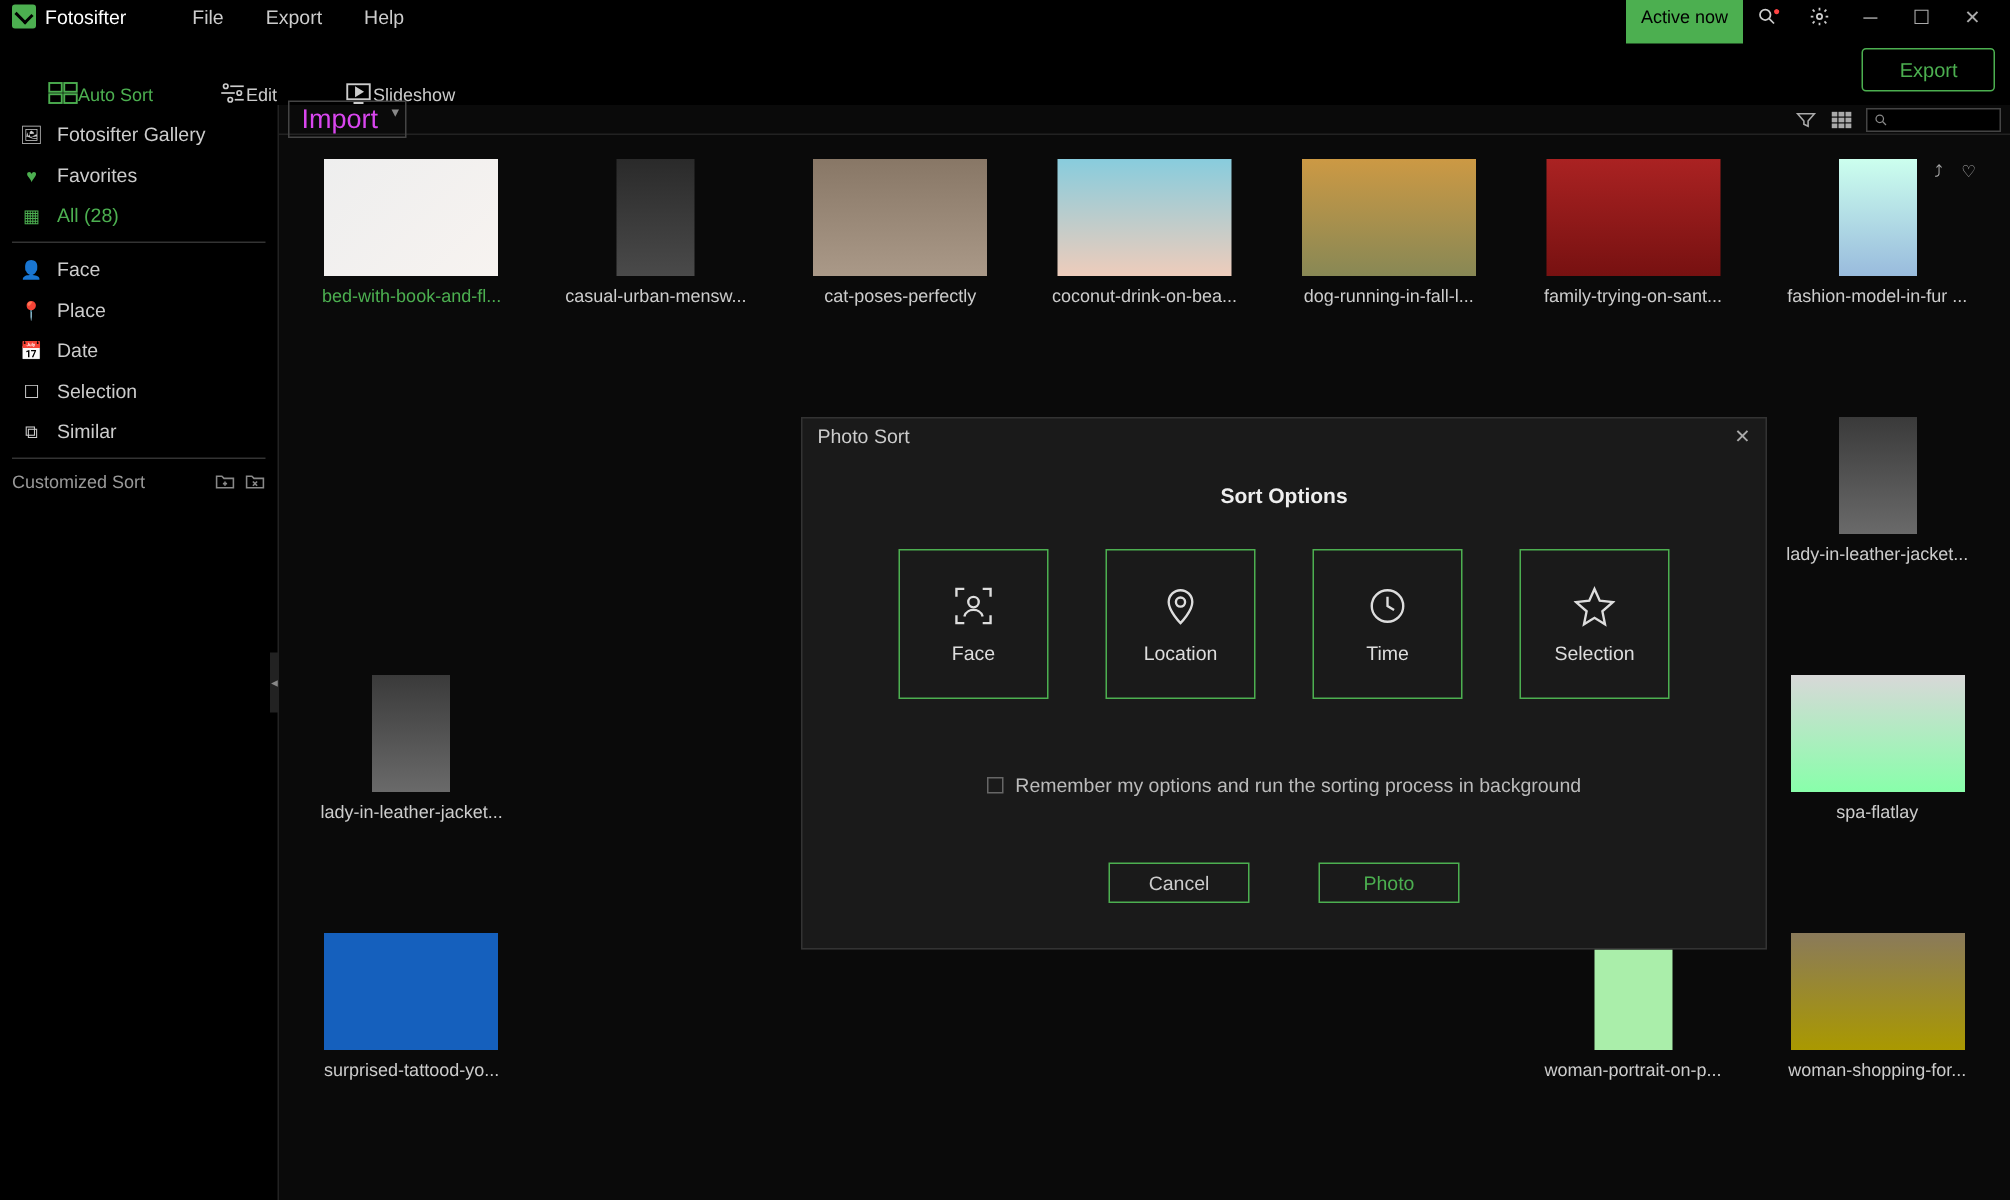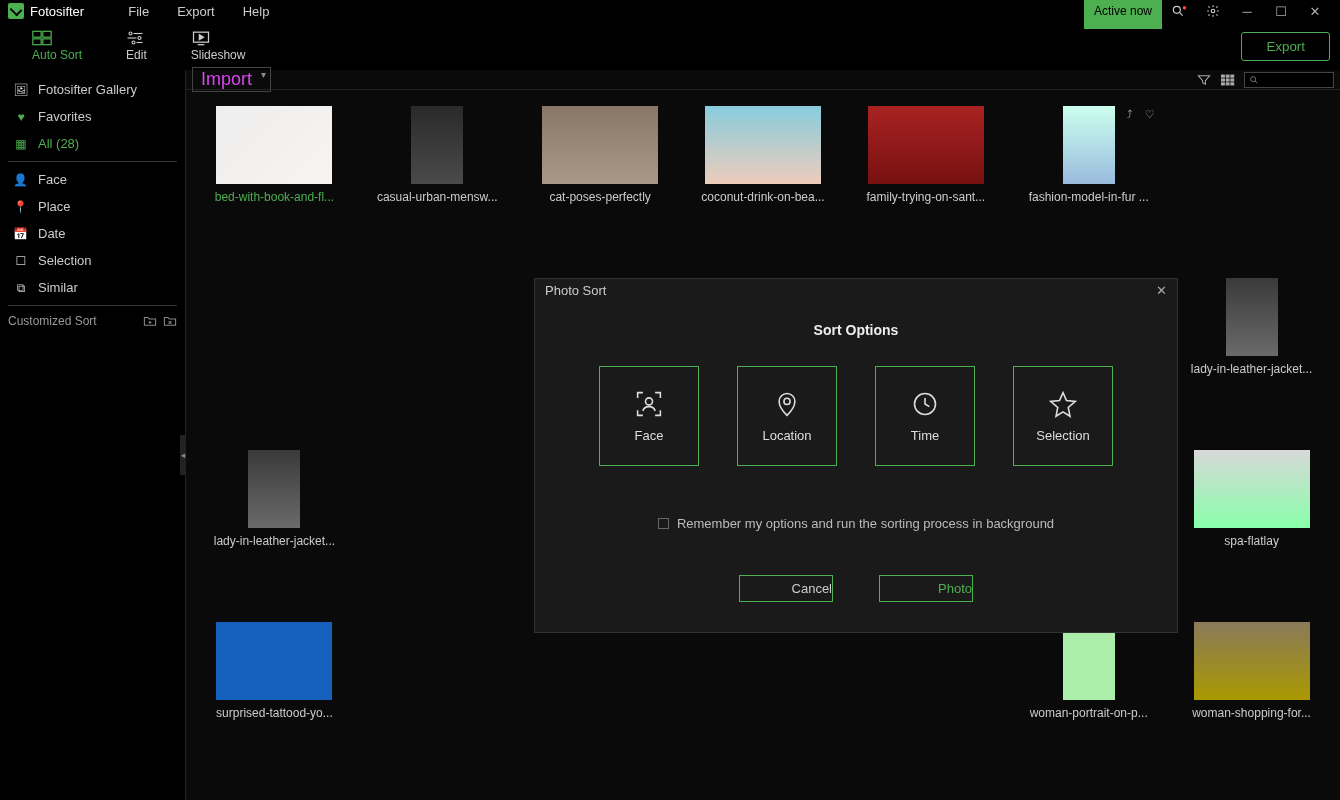--- a/index.html
+++ b/index.html
@@ -12,21 +12,21 @@
 .logo-icon::after { content: ""; position: absolute; top: 3px; left: 3px; width: 8px; height: 6px; border: 2px solid #000; border-top: none; border-left: none; transform: rotate(45deg); }
 .logo-text { color: #fff; font-weight: 400; font-size: 13px; }
 .menubar { display: flex; margin-left: 30px; }
 .menu-item { padding: 0 14px; color: #ccc; cursor: pointer; }
 .titlebar-right { margin-left: auto; display: flex; align-items: center; }
 .active-badge { background: #4caf50; color: #000; padding: 2px 10px; font-size: 12px; height: 35px; display: flex; align-items: center; }
 .titlebar-btn { width: 34px; height: 22px; display: flex; align-items: center; justify-content: center; color: #aaa; cursor: pointer; }
 
 
 .toolbar { height: 48px; background: #000; display: flex; align-items: center; padding: 0 10px; }
-.tool-tab { display: flex; flex-direction: column; align-items: flex-start; justify-content: center; padding: 0 22px; color: #ccc; cursor: pointer; height: 48px; }
+.tool-tab { display: flex; flex-direction: row; align-items: flex-end; justify-content: center; padding: 0 22px; color: #ccc; cursor: pointer; height: 48px; }
 .tool-tab.active { color: #4caf50; }
 .tool-tab-icon { font-size: 16px; }
 .tool-tab-label { font-size: 12px; margin-top: 2px; }
 .export-btn { margin-left: auto; border: 1px solid #4caf50; color: #4caf50; padding: 6px 24px; border-radius: 3px; cursor: pointer; background: transparent; }
 
 
 .main { display: flex; height: 730px; }
 .sidebar { width: 186px; background: #000; padding: 6px 8px; border-right: 1px solid #222; }
 .side-item { display: flex; align-items: center; padding: 6px 4px; color: #ccc; cursor: pointer; }
 .side-item.selected { color: #4caf50; }
@@ -80,21 +80,21 @@
 .modal-close { margin-left: auto; cursor: pointer; color: #aaa; }
 .modal-body { padding: 20px 30px 30px; }
 .sort-heading { text-align: center; font-size: 14px; color: #eee; font-weight: 600; margin-bottom: 28px; }
 .sort-options { display: flex; justify-content: center; gap: 38px; }
 .sort-opt { width: 100px; height: 100px; border: 1px solid #4caf50; display: flex; flex-direction: column; align-items: center; justify-content: center; cursor: pointer; }
 .sort-opt-icon { color: #ddd; margin-bottom: 10px; }
 .sort-opt-label { color: #ddd; font-size: 13px; }
 .remember-row { display: flex; align-items: center; justify-content: center; margin-top: 50px; font-size: 13px; color: #bbb; }
 .remember-row .cb { width: 11px; height: 11px; border: 1px solid #666; margin-right: 8px; cursor: pointer; }
 .modal-buttons { display: flex; justify-content: center; gap: 46px; margin-top: 44px; }
-.mbtn { width: 94px; padding: 5px 0; border: 1px solid #4caf50; color: #ccc; text-align: right; cursor: pointer; background: transparent; font-size: 13px; }
+.mbtn { width: 94px; padding: 5px 0; border: 1px solid #4caf50; color: #ccc; text-align: center; cursor: pointer; background: transparent; font-size: 13px; }
 .mbtn.primary { color: #4caf50; }
 
 svg { display: block; }
 </style>
 </head>
 <body>
 
 <div class="titlebar">
   <div class="logo">
     <div class="logo-icon"></div>
@@ -272,20 +272,26 @@
           <div class="thumb-label">cat-poses-perfectly</div>
         </div>
       <div class="thumb">
           <div class="thumb-img">
             <div class="ph ph5"></div>
           </div>
           <div class="thumb-label">coconut-drink-on-bea...</div>
         </div>
       <div class="thumb">
           <div class="thumb-img">
+            <div class="ph ph6"></div>
+          </div>
+          <div class="thumb-label">dog-running-in-fall-l...</div>
+        </div>
+      <div class="thumb">
+          <div class="thumb-img">
             <div class="ph ph7"></div>
           </div>
           <div class="thumb-label">family-trying-on-sant...</div>
         </div>
 
       <div class="thumb">
         <div class="thumb-img portrait">
             <div class="ph ph8"></div>
           <div class="thumb-actions">
             <span class="thumb-act">⤴</span>

